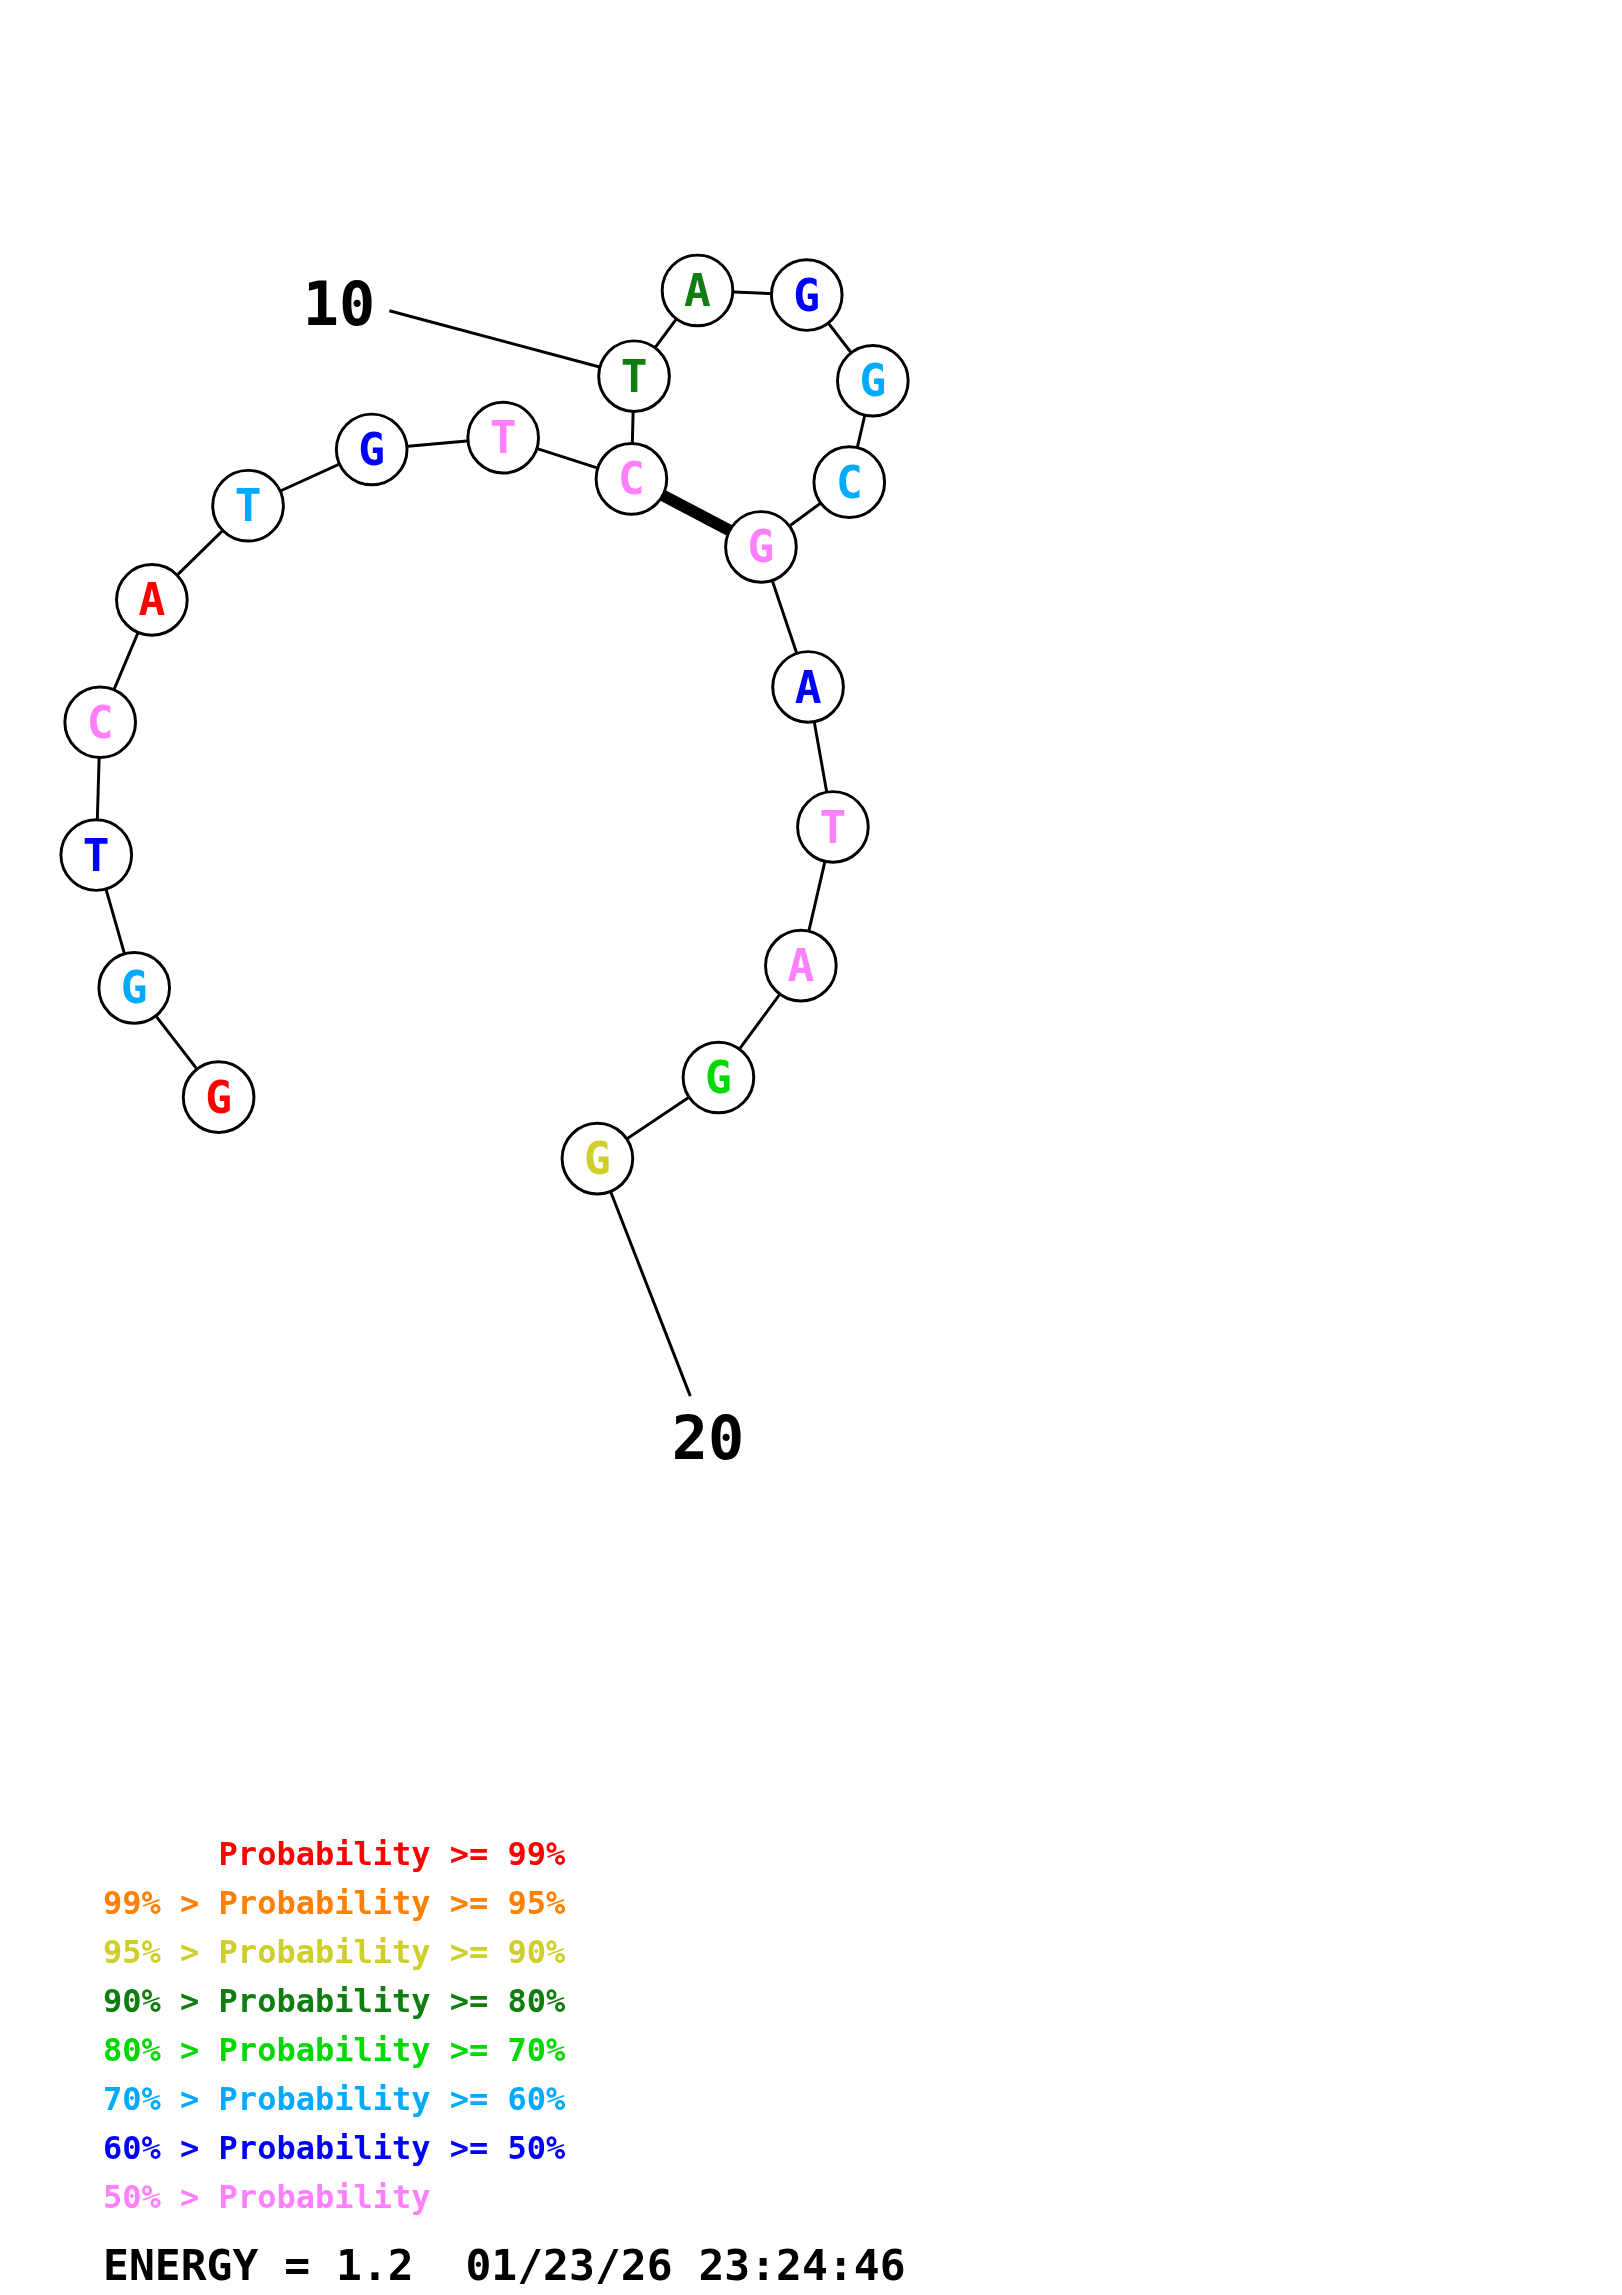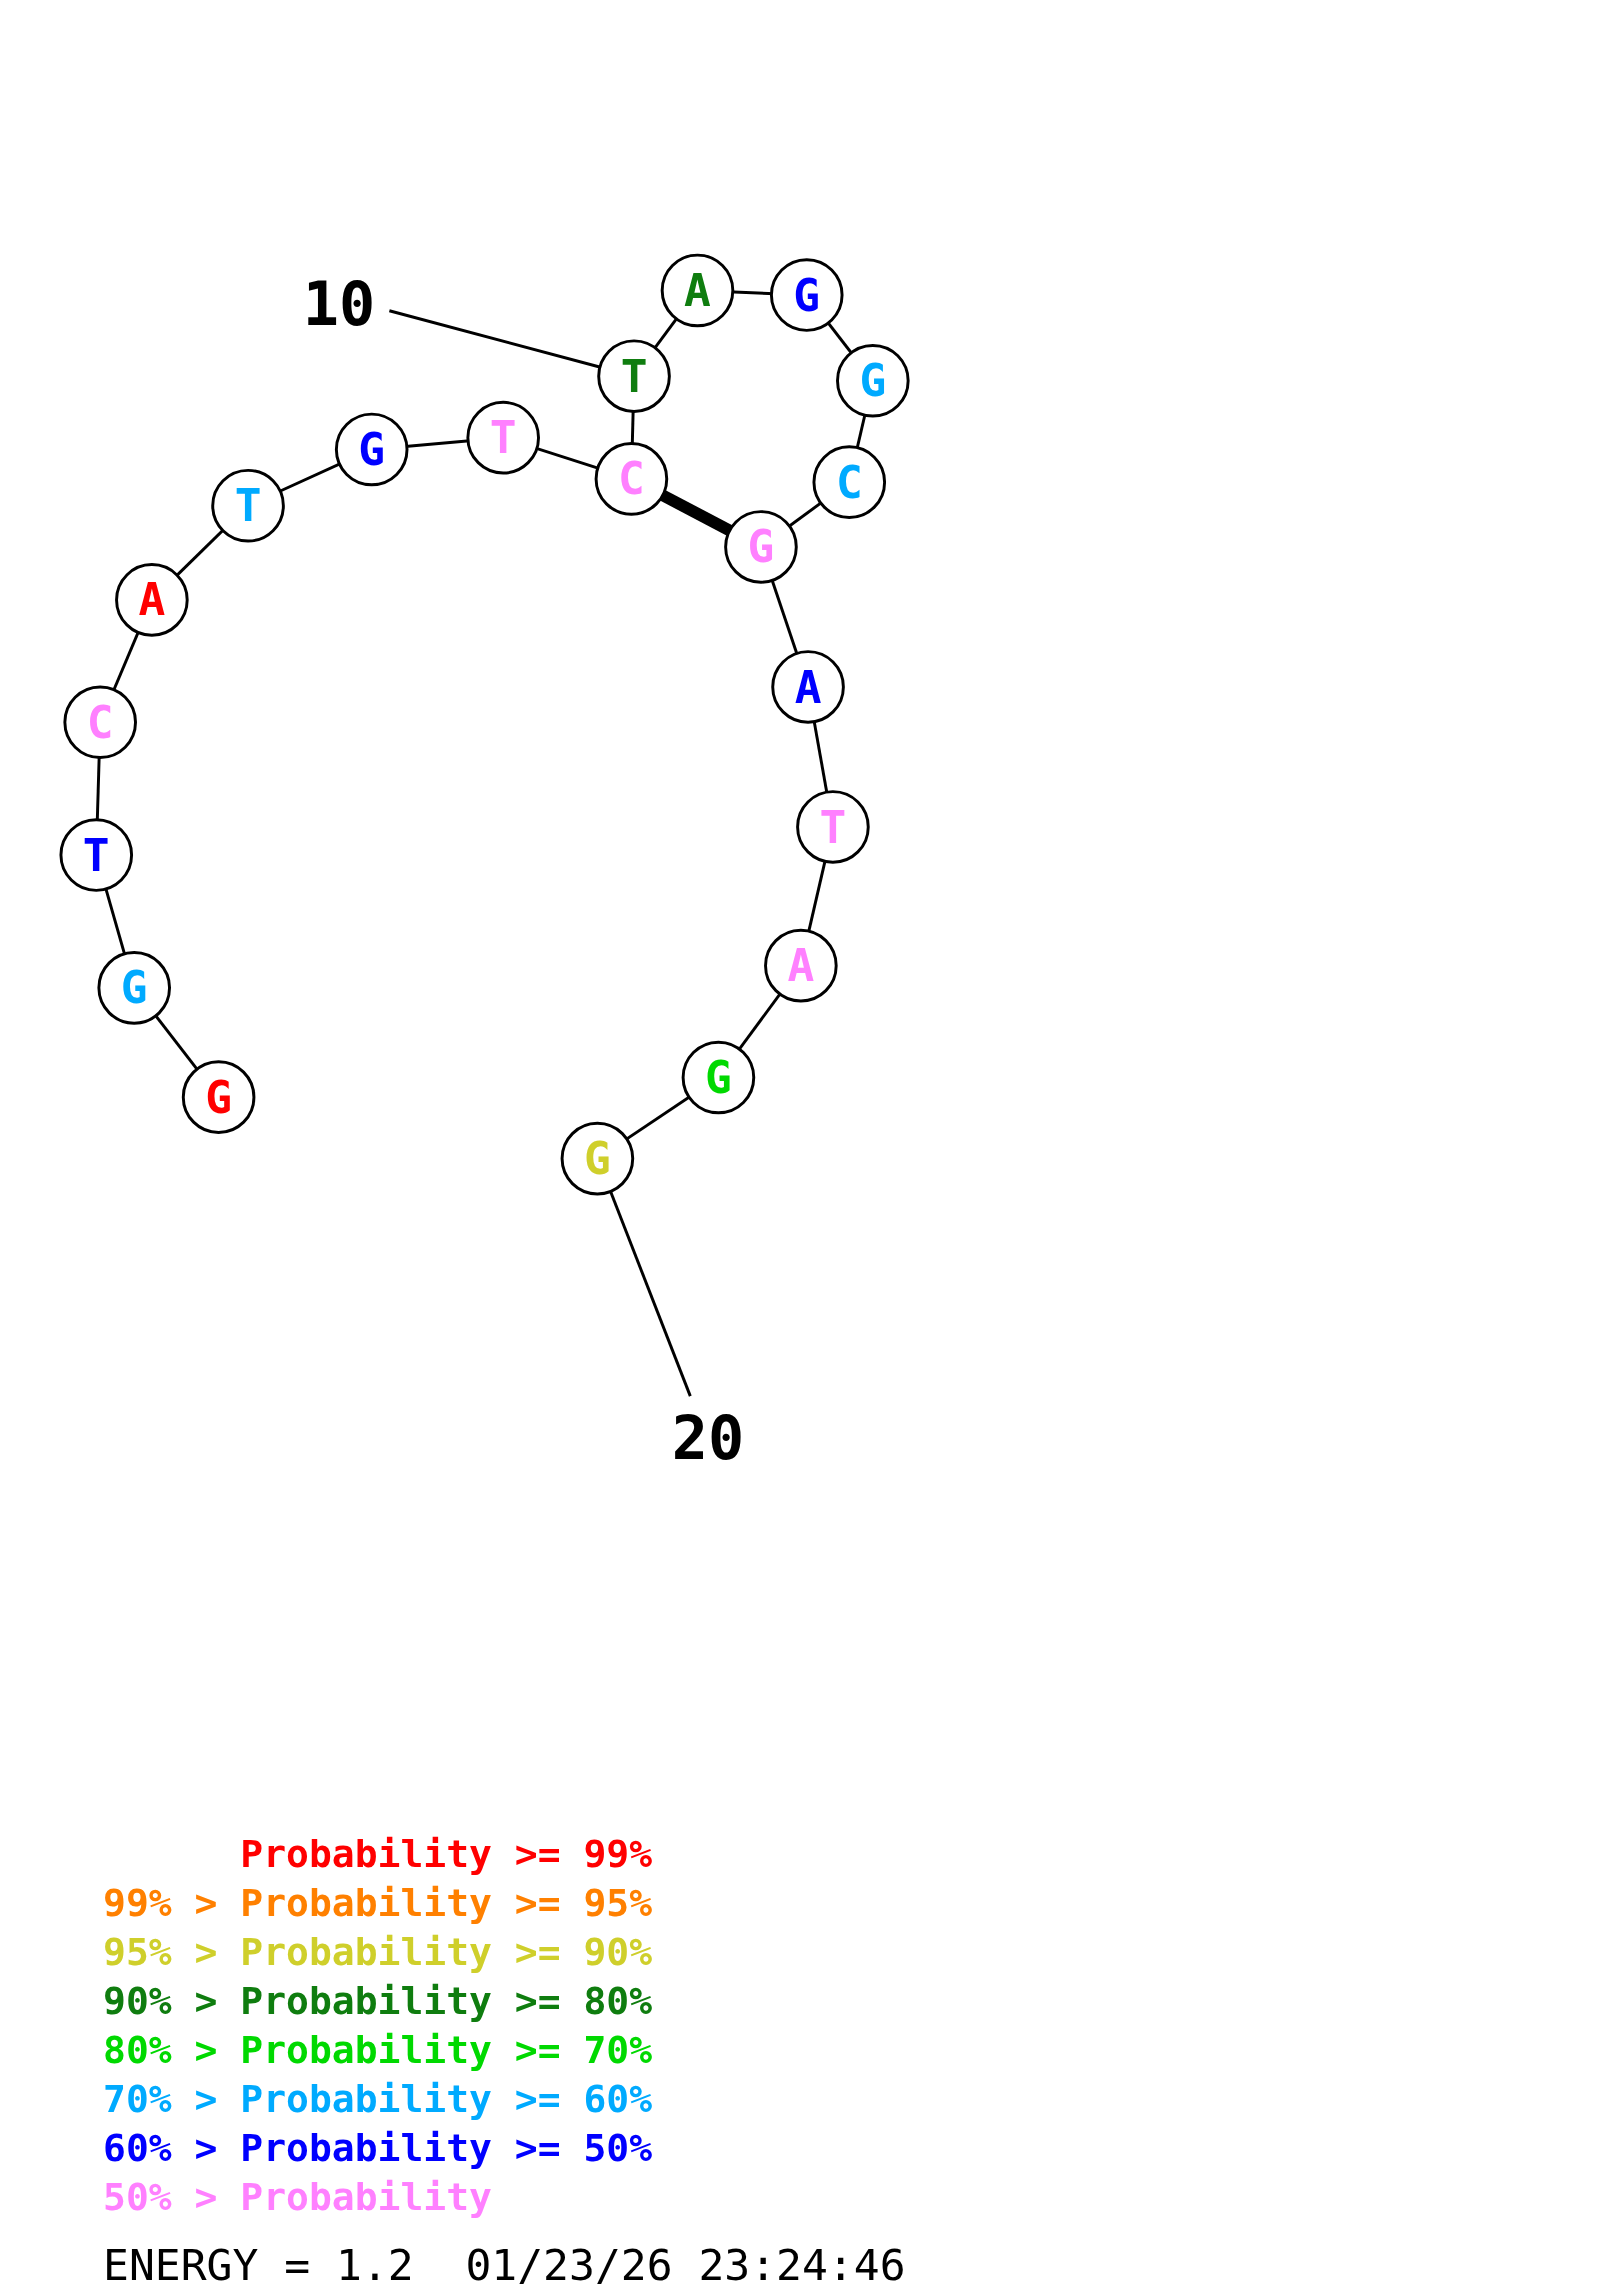--- a/index.html
+++ b/index.html
@@ -19,29 +19,29 @@
   }
   #structure-svg text {
     font-family: "DejaVu Sans Mono", "Liberation Mono", monospace;
     font-weight: bold;
   }
   #legend {
     position: absolute;
     left: 103px;
     top: 1830px;
     font-weight: bold;
-    font-size: 38px;
+    font-size: 32px;
     line-height: 49px;
     white-space: pre;
   }
   #footer {
     position: absolute;
     left: 103px;
     top: 2240px;
-    font-weight: normal;
+    font-weight: bold;
     font-size: 43px;
     color: #000000;
     white-space: pre;
   }
 </style>
 </head>
 <body>
 
 <div id="page">
   <svg id="structure-svg" width="1622" height="2295" viewBox="0 0 2479 3508">

